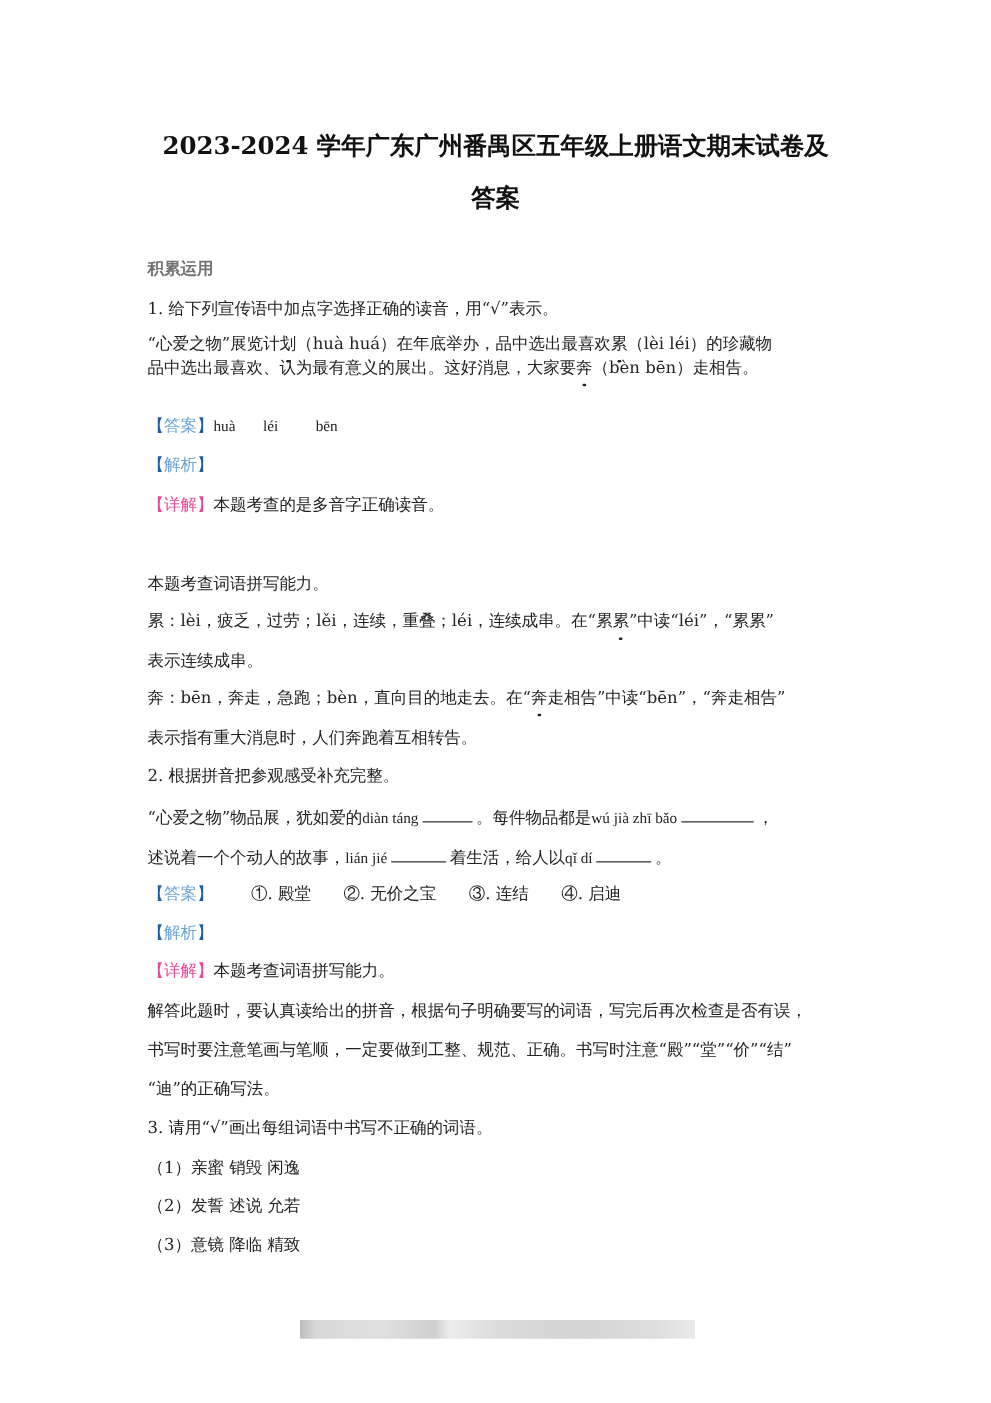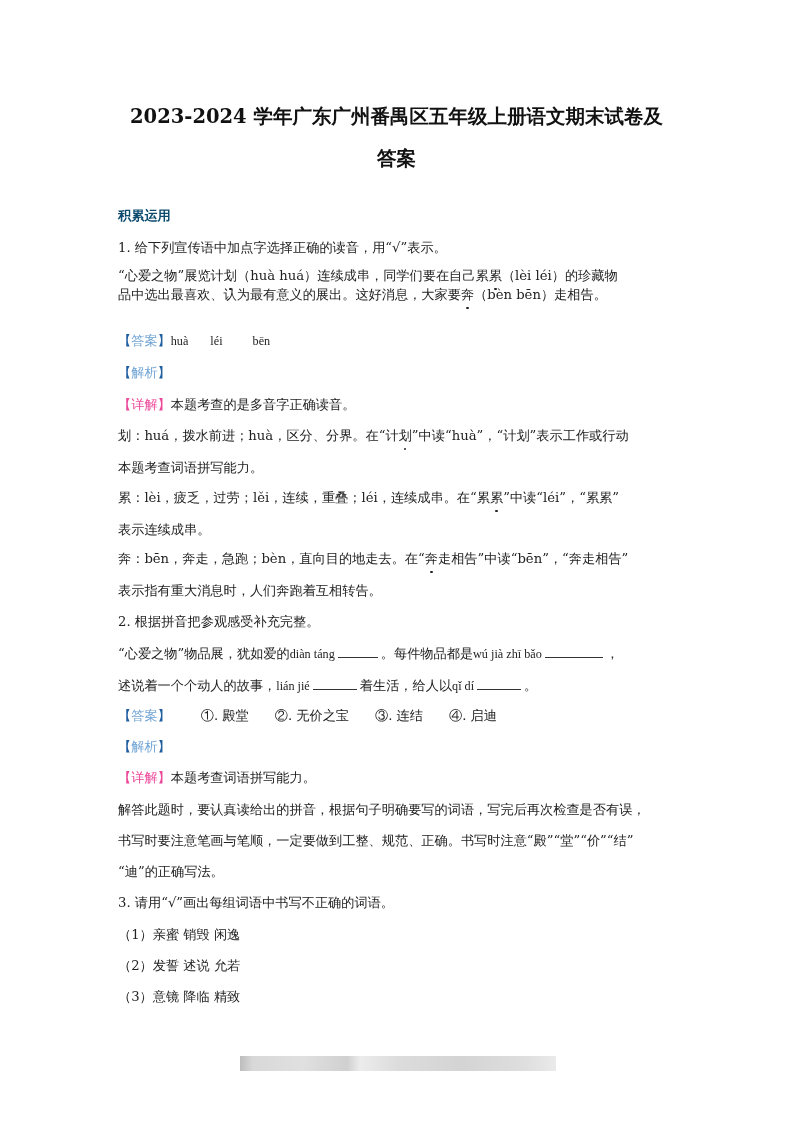--- a/index.html
+++ b/index.html
@@ -41,21 +41,21 @@
       left: 118px;
       width: 560px;
       font-size: 13.2px;
       line-height: 18px;
       white-space: nowrap;
       color: #222;
     }
     .section-head {
       font-weight: bold;
       font-size: 13.2px;
-      color: #0c4a6e;
+      color: #737373;
     }
     .dot {
       position: relative;
       display: inline-block;
     }
     .dot::after {
       content: "";
       position: absolute;
       left: 50%;
       bottom: -5px;
@@ -96,42 +96,39 @@
 <div class="page">
 
   <div class="title l1">2023-2024 学年广东广州番禺区五年级上册语文期末试卷及</div>
   <div class="title l2">答案</div>
 
   <div class="line section-head" style="top:207px;">积累运用</div>
 
   <div class="line" style="top:239px;">1. 给下列宣传语中加点字选择正确的读音，用“√”表示。</div>
 
   <div class="line" style="top:267px;">
-    <span>“心爱之物”展览计</span><span class="dot">划</span><span>（huà huá）连续成串，同学们要在自己累</span><span class="dot">累</span><span>（lèi léi）的珍藏物</span>
+    <span>“心爱之物”展览计</span><span class="dot">划</span><span>（huà huá）在年底举办，品中选出最喜欢</span><span class="dot">累</span><span>（lèi léi）的珍藏物</span>
   </div>
 
   <div class="line" style="top:286px;">
     <span>品中选出最喜欢、认为最有意义的展出。这好消息，大家要</span><span class="dot">奔</span><span>（bèn bēn）走相告。</span>
   </div>
 
   <div class="line" style="top:332px;">
     <span class="label-blue"><span class="br">【</span><span class="tx">答案</span><span class="br">】</span></span><span class="mono">huà</span><span class="gap" style="width:22px;"></span><span class="mono">léi</span><span class="gap" style="width:30px;"></span><span class="mono">bēn</span>
   </div>
 
   <div class="line" style="top:364px;">
     <span class="label-blue"><span class="br">【</span><span class="tx">解析</span><span class="br">】</span></span>
   </div>
 
   <div class="line" style="top:396px;">
     <span class="label-black">【详解】</span><span>本题考查的是多音字正确读音。</span>
   </div>
 
-  <div class="line" style="top:427px;">
-    <span>划：huá，拨水前进；huà，区分、分界。在“计</span><span class="dot">划</span><span>”中读“huà”，“计划”表示工作或行动</span>
-  </div>
   <div class="line" style="top:459px;">本题考查词语拼写能力。</div>
 
   <div class="line" style="top:489px;">
     <span>累：lèi，疲乏，过劳；lěi，连续，重叠；léi，连续成串。在“累</span><span class="dot">累</span><span>”中读“léi”，“累累”</span>
   </div>
   <div class="line" style="top:550px;">
     <span>奔：bēn，奔走，急跑；bèn，直向目的地走去。在“</span><span class="dot">奔</span><span>走相告”中读“bēn”，“奔走相告”</span>
   </div>
 
   <div class="line" style="top:521px;">表示连续成串。</div>

